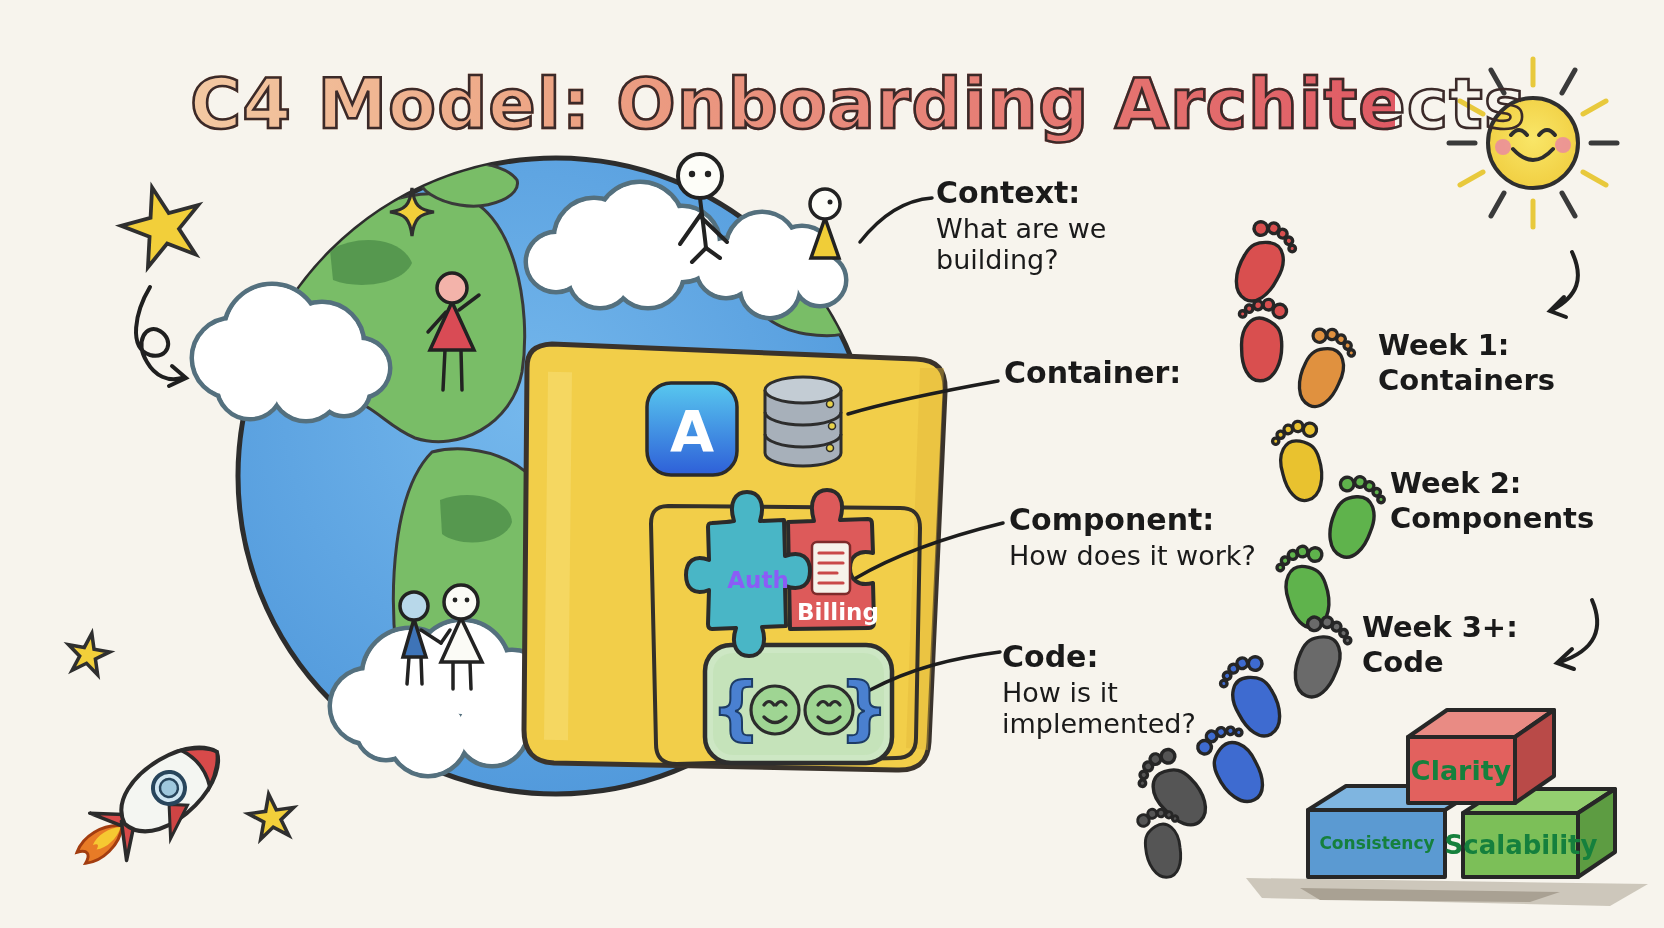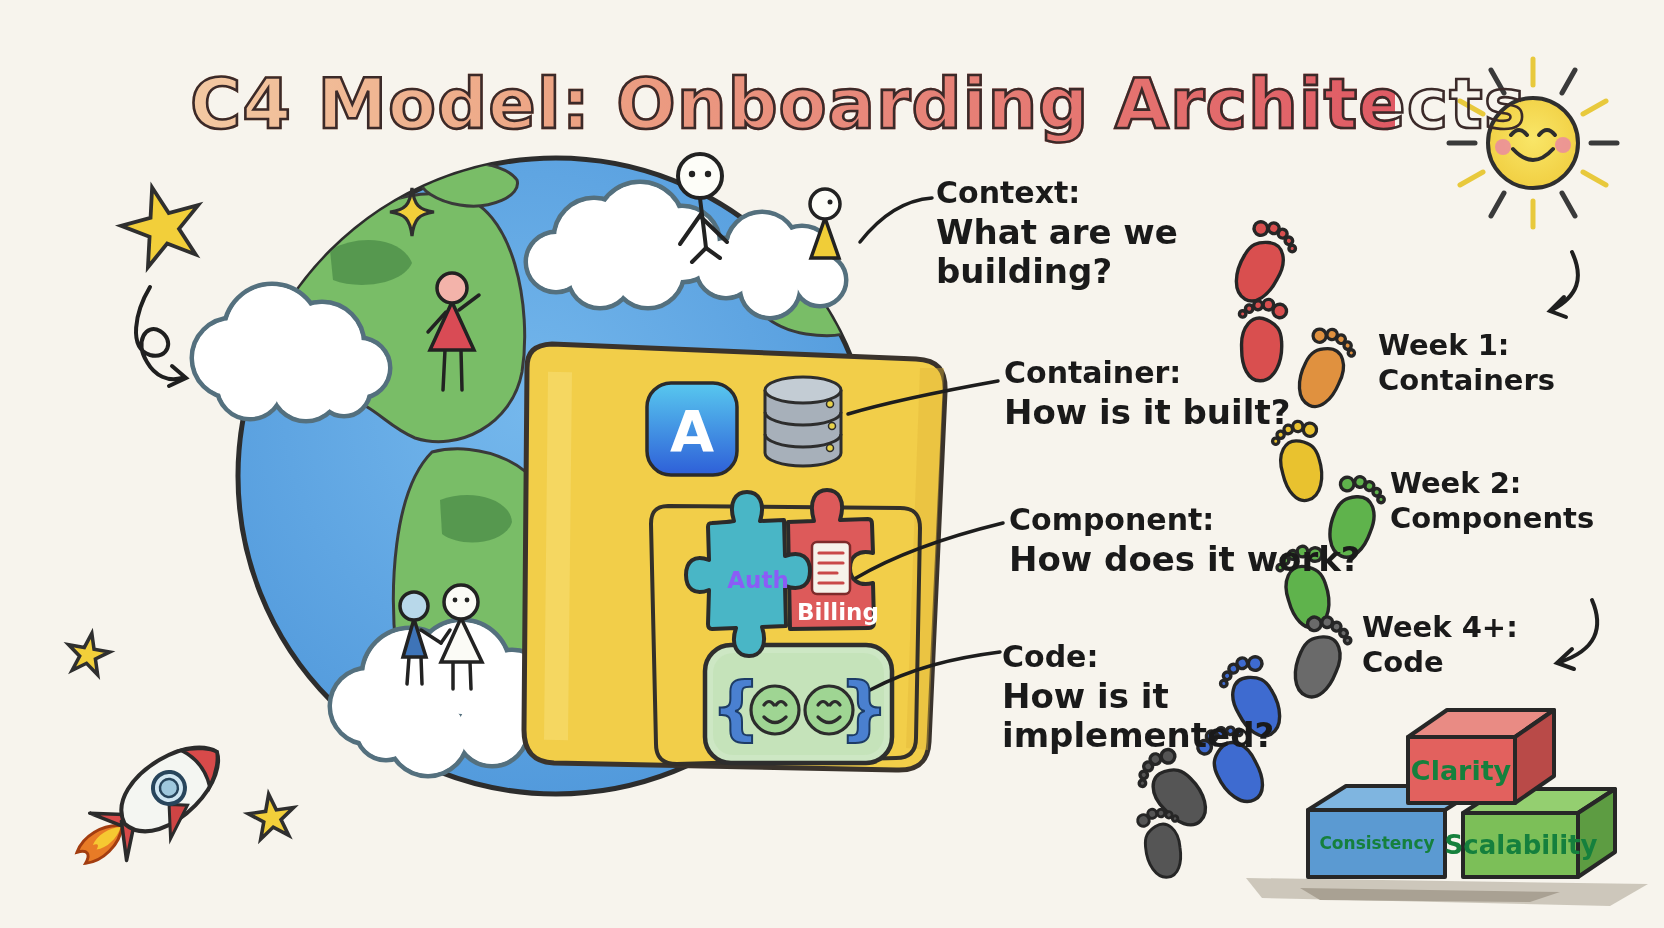--- a/index.html
+++ b/index.html
@@ -7,21 +7,21 @@
          font-family:"DejaVu Sans","Liberation Sans",sans-serif;color:#1a1a1a;}
   #art{position:absolute;left:0;top:0;width:1664px;height:928px;}
   .abs{position:absolute;}
   .title{left:190px;top:16px;width:1205px;text-align:center;font-size:70px;font-weight:800;
          letter-spacing:1px;white-space:nowrap;
          background:linear-gradient(90deg,#f3c9a2 0%,#eda484 30%,#e8897b 55%,#e4706e 80%,#df5a64 100%);
          -webkit-background-clip:text;background-clip:text;color:transparent;
          -webkit-text-stroke:2.6px #3b2a29;}
   .callout{position:absolute;line-height:1.16;}
   .callout .term{display:block;font-size:30px;font-weight:700;}
-  .callout .q{display:block;font-size:34px;font-weight:700;white-space:pre-line;margin-top:2px;}
+  .callout .q{display:block;font-size:27px;font-weight:400;white-space:pre-line;margin-top:2px;}
   .milestone{position:absolute;line-height:1.2;font-size:29px;font-weight:700;}
   .milestone span{display:block;}
   .center{transform:translate(-50%,-50%);}
   .puz{font-size:23px;font-weight:700;}
   .auth{left:758px;top:572px;color:#8b5cf6;margin-top:8px;}
   .billing{left:838px;top:612px;color:#fff;}
   .appA{left:692px;top:432px;font-size:57px;font-weight:800;color:#fff;}
   .brace{font-size:70px;font-weight:700;color:#4a80d0;-webkit-text-stroke:2px #1d3c66;}
   .blockLabel{font-weight:700;color:#15803d;white-space:nowrap;}
 </style>
@@ -331,42 +331,41 @@
 
 <h1 class="abs title">C4 Model: Onboarding Architects</h1>
 
 <div class="callout" style="left:936px;top:176px">
   <span class="term">Context:</span>
   <span class="q">What are we
 building?</span>
 </div>
 <div class="callout" style="left:1004px;top:356px">
   <span class="term">Container:</span>
-  <span class="q">How is it built?</span>
 </div>
 <div class="callout" style="left:1009px;top:503px">
   <span class="term">Component:</span>
   <span class="q">How does it work?</span>
 </div>
 <div class="callout" style="left:1002px;top:640px">
   <span class="term">Code:</span>
   <span class="q">How is it
 implemented?</span>
 </div>
 
 <div class="milestone" style="left:1378px;top:328px">
   <span>Week 1:</span>
   <span>Containers</span>
 </div>
 <div class="milestone" style="left:1390px;top:466px">
   <span>Week 2:</span>
   <span>Components</span>
 </div>
 <div class="milestone" style="left:1362px;top:610px">
-  <span>Week 4+:</span>
+  <span>Week 3+:</span>
   <span>Code</span>
 </div>
 
 <div class="abs center appA">A</div>
 <div class="abs center puz auth">Auth</div>
 <div class="abs center puz billing">Billing</div>
 <div class="abs center brace" style="left:736px;top:708px">{</div>
 <div class="abs center brace" style="left:864px;top:708px">}</div>
 
 <div class="abs center blockLabel" style="left:1461px;top:770px;font-size:27px">Clarity</div>

